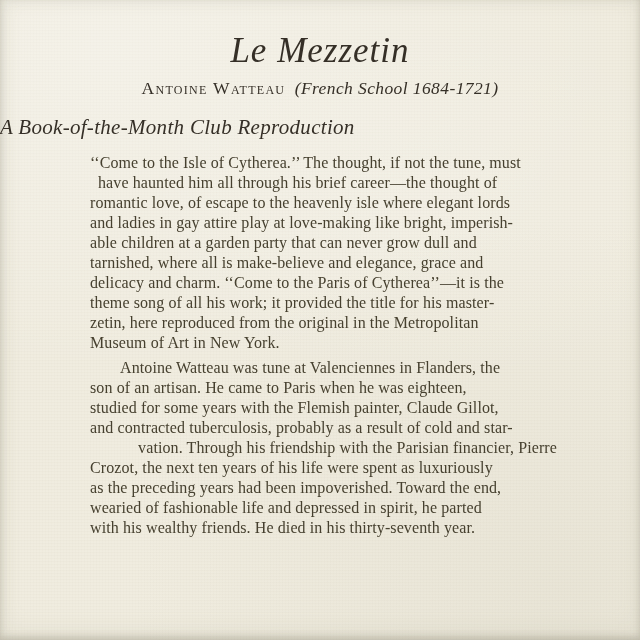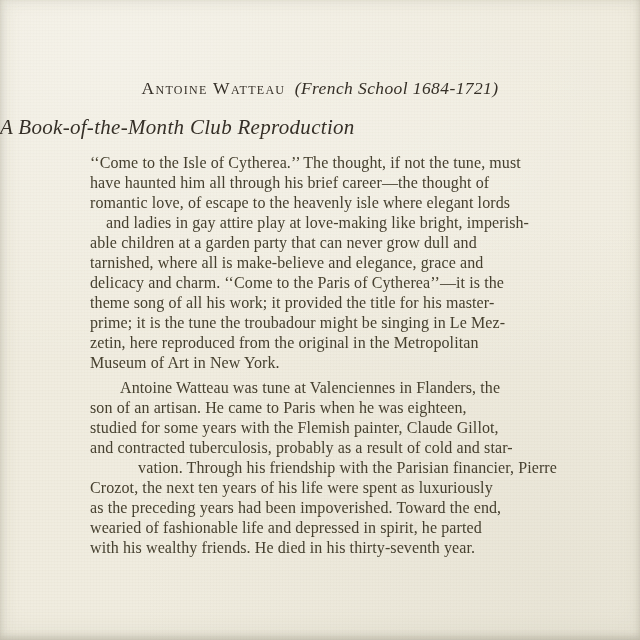--- a/index.html
+++ b/index.html
@@ -75,40 +75,40 @@
   }
   .jl{white-space:nowrap;}
   .indent{text-indent:30px;}
   .it{font-style:italic;}
 </style>
 </head>
 <body>
 
 <div class="sheet">
 
+  <h1 class="doc-title">Le Mezzetin</h1>
 
   <div class="artist-line">
     <span class="artist-name">Antoine Watteau</span>
     <span class="artist-school">(French School 1684-1721)</span>
   </div>
 
   <div class="repro-line">A Book-of-the-Month Club Reproduction</div>
 
   <div class="textblock">
 
     <div class="para para-1">
       <div class="tline jl" style="word-spacing: 0px;">‘‘Come to the Isle of Cytherea.’’ The thought, if not the tune, must</div>
-      <div class="tline jl" style="word-spacing: 0px;">have haunted him all through his brief career—the thought of</div>
+      <div class="tline jl" style="word-spacing: 0px; margin-left: 8px;">have haunted him all through his brief career—the thought of</div>
       <div class="tline jl" style="word-spacing: 0px;">romantic love, of escape to the heavenly isle where elegant lords</div>
-      <div class="tline jl" style="word-spacing: 0px; margin-left: 16px;">and ladies in gay attire play at love-making like bright, imperish-</div>
+      <div class="tline jl" style="word-spacing: 0px;">and ladies in gay attire play at love-making like bright, imperish-</div>
       <div class="tline jl" style="word-spacing: 0px;">able children at a garden party that can never grow dull and</div>
       <div class="tline jl" style="word-spacing: 0px;">tarnished, where all is make-believe and elegance, grace and</div>
       <div class="tline jl" style="word-spacing: 0px;">delicacy and charm. ‘‘Come to the Paris of Cytherea’’—it is the</div>
       <div class="tline jl" style="word-spacing: 0px;">theme song of all his work; it provided the title for his master-</div>
-      <div class="tline jl" style="word-spacing: 0px;">prime; it is the tune the troubadour might be singing in Le Mez-</div>
       <div class="tline jl" style="word-spacing: 0px;">zetin, here reproduced from the original in the Metropolitan</div>
       <div class="tline">Museum of Art in New York.</div>
     </div>
 
     <div class="para para-2">
       <div class="tline jl indent" style="word-spacing: 0px;">Antoine Watteau was tune at Valenciennes in Flanders, the</div>
       <div class="tline jl" style="word-spacing: 0px;">son of an artisan. He came to Paris when he was eighteen,</div>
       <div class="tline jl" style="word-spacing: 0px;">studied for some years with the Flemish painter, Claude Gillot,</div>
       <div class="tline jl" style="word-spacing: 0px;">and contracted tuberculosis, probably as a result of cold and star-</div>
       <div class="tline jl" style="word-spacing: 0px; text-align: right;">vation. Through his friendship with the Parisian financier, Pierre</div>

